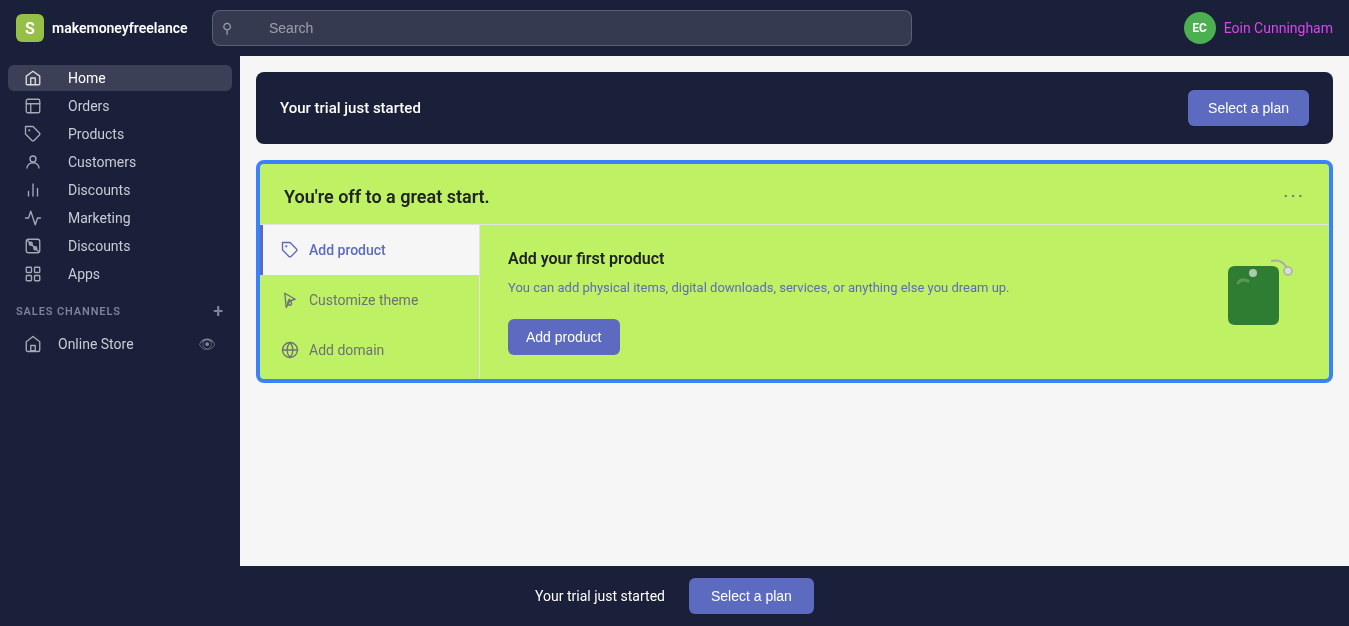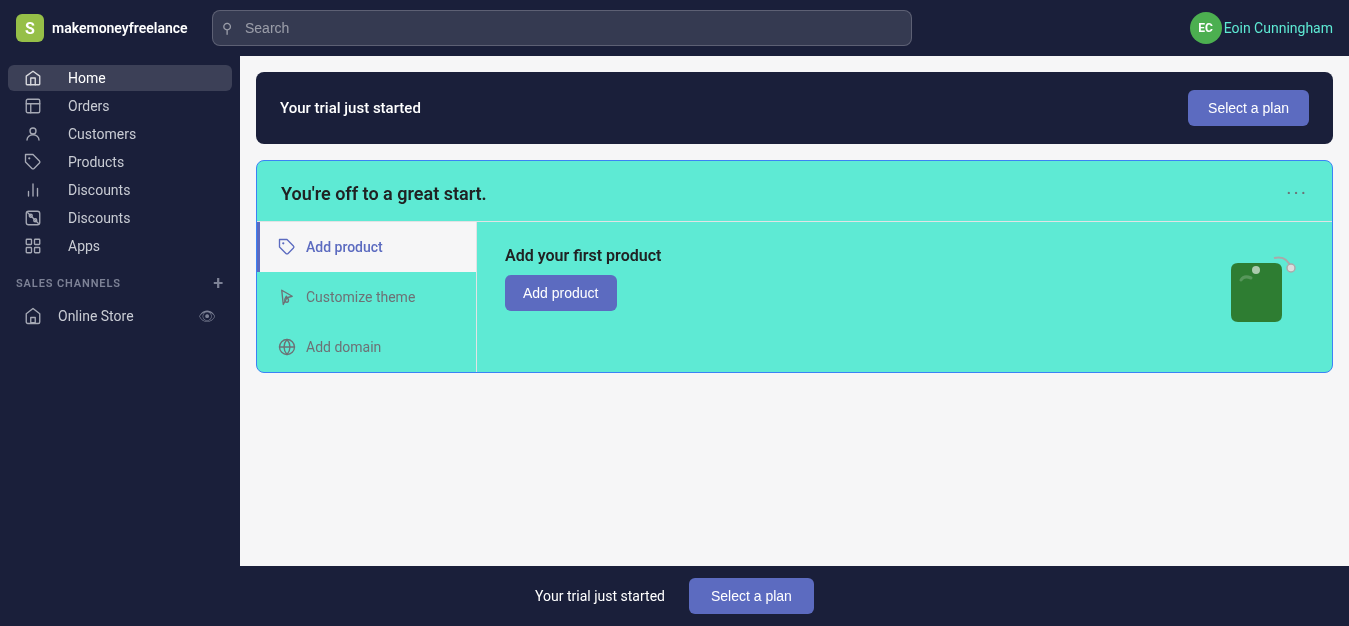--- a/index.html
+++ b/index.html
@@ -43,53 +43,53 @@
       max-width: 700px;
       position: relative;
     }
     .search-bar input {
       width: 100%;
       height: 36px;
       background: rgba(255,255,255,0.12);
       border: 1px solid rgba(255,255,255,0.2);
       border-radius: 8px;
       color: rgba(255,255,255,0.8);
-      padding: 0 12px 0 32px;
+      padding: 0 12px 0 56px;
       font-size: 14px;
       outline: none;
     }
     .search-bar input::placeholder { color: rgba(255,255,255,0.5); }
     .search-icon-wrap {
       position: absolute;
       left: 10px;
       top: 50%;
       transform: translateY(-50%);
       color: rgba(255,255,255,0.5);
       font-size: 14px;
     }
     .nav-right {
       margin-left: auto;
       display: flex;
       align-items: center;
-      gap: 2px;
+      gap: 8px;
       color: white;
     }
     .avatar {
       width: 32px;
       height: 32px;
       background: #4caf50;
       border-radius: 50%;
       display: flex;
       align-items: center;
       justify-content: center;
       font-size: 12px;
       font-weight: 700;
       color: white;
     }
-    .user-name { font-size: 14px; color: #5eead4; }
+    .user-name { font-size: 14px; color: #d946ef; }
 
     
     .layout {
       display: flex;
       flex: 1;
       overflow: hidden;
     }
 
     
     .sidebar {
@@ -181,23 +181,23 @@
       border: none;
       padding: 10px 20px;
       border-radius: 6px;
       font-size: 14px;
       font-weight: 500;
       cursor: pointer;
     }
 
     
     .start-card {
-      background: #5eead4;
+      background: #bef264;
       border-radius: 8px;
-      border: 1px solid #3b82f6;
+      border: 4px solid #3b82f6;
       overflow: hidden;
     }
     .start-card-header {
       padding: 20px 24px 16px;
       display: flex;
       align-items: center;
       justify-content: space-between;
       border-bottom: 1px solid #e1e3e5;
     }
     .start-card-title {
@@ -347,37 +347,43 @@
     </div>
     <div class="sidebar-item">
       <svg class="icon-svg sidebar-icon" viewBox="0 0 24 24">
           <rect x="3" y="3" width="18" height="18" rx="2"></rect>
           <path d="M3 9h18M9 21V9"></path>
         </svg>
       <span>Orders</span>
     </div>
     <div class="sidebar-item">
       <svg class="icon-svg sidebar-icon" viewBox="0 0 24 24">
+          <path d="M20.59 13.41l-7.17 7.17a2 2 0 01-2.83 0L2 12V2h10l8.59 8.59a2 2 0 010 2.82z"></path>
+          <circle cx="7" cy="7" r="1.5" fill="currentColor" stroke="none"></circle>
+        </svg>
+      <span>Products</span>
+    </div>
+    <div class="sidebar-item">
+      <svg class="icon-svg sidebar-icon" viewBox="0 0 24 24">
           <circle cx="12" cy="8" r="4"></circle>
           <path d="M4 20c0-4 3.6-7 8-7s8 3 8 7"></path>
         </svg>
       <span>Customers</span>
     </div>
     <div class="sidebar-item">
       <svg class="icon-svg sidebar-icon" viewBox="0 0 24 24">
-          <path d="M20.59 13.41l-7.17 7.17a2 2 0 01-2.83 0L2 12V2h10l8.59 8.59a2 2 0 010 2.82z"></path>
-          <circle cx="7" cy="7" r="1.5" fill="currentColor" stroke="none"></circle>
-        </svg>
-      <span>Products</span>
-    </div>
-    <div class="sidebar-item">
-      <svg class="icon-svg sidebar-icon" viewBox="0 0 24 24">
           <path d="M18 20V10M12 20V4M6 20v-6"></path>
         </svg>
       <span>Discounts</span>
+    </div>
+    <div class="sidebar-item">
+      <svg class="icon-svg sidebar-icon" viewBox="0 0 24 24">
+          <path d="M22 12h-4l-3 9L9 3l-3 9H2"></path>
+        </svg>
+      <span>Marketing</span>
     </div>
     <div class="sidebar-item">
       <svg class="icon-svg sidebar-icon" viewBox="0 0 24 24">
           <circle cx="9" cy="9" r="2"></circle>
           <circle cx="15" cy="15" r="2"></circle>
           <path d="M5 5l14 14"></path>
           <rect x="3" y="3" width="18" height="18" rx="3"></rect>
         </svg>
       <span>Discounts</span>
     </div>
@@ -449,20 +455,21 @@
                 <circle cx="12" cy="12" r="10"></circle>
                 <path d="M2 12h20M12 2a15.3 15.3 0 014 10 15.3 15.3 0 01-4 10 15.3 15.3 0 01-4-10 15.3 15.3 0 014-10z"></path>
               </svg>
             <span>Add domain</span>
           </div>
         </div>
 
         <div class="step-detail">
           <div class="step-detail-text">
             <div class="step-detail-title">Add your first product</div>
+            <div class="step-detail-desc">You can add physical items, digital downloads, services, or anything else you dream up.</div>
             <button class="add-product-btn">Add product</button>
           </div>
           <div class="product-illustration">
             <svg width="80" height="90" viewBox="0 0 80 90">
 
               <path d="M55 8 Q68 5 72 18" stroke="#aaa" stroke-width="2" fill="none"></path>
               <circle cx="72" cy="18" r="4" fill="#ddd" stroke="#aaa" stroke-width="1.5"></circle>
 
               <path d="M12 20 L12 65 Q12 72 19 72 L56 72 Q63 72 63 65 L63 20 Q63 13 56 13 L19 13 Q12 13 12 20 Z" fill="#2e7d32"></path>
 

